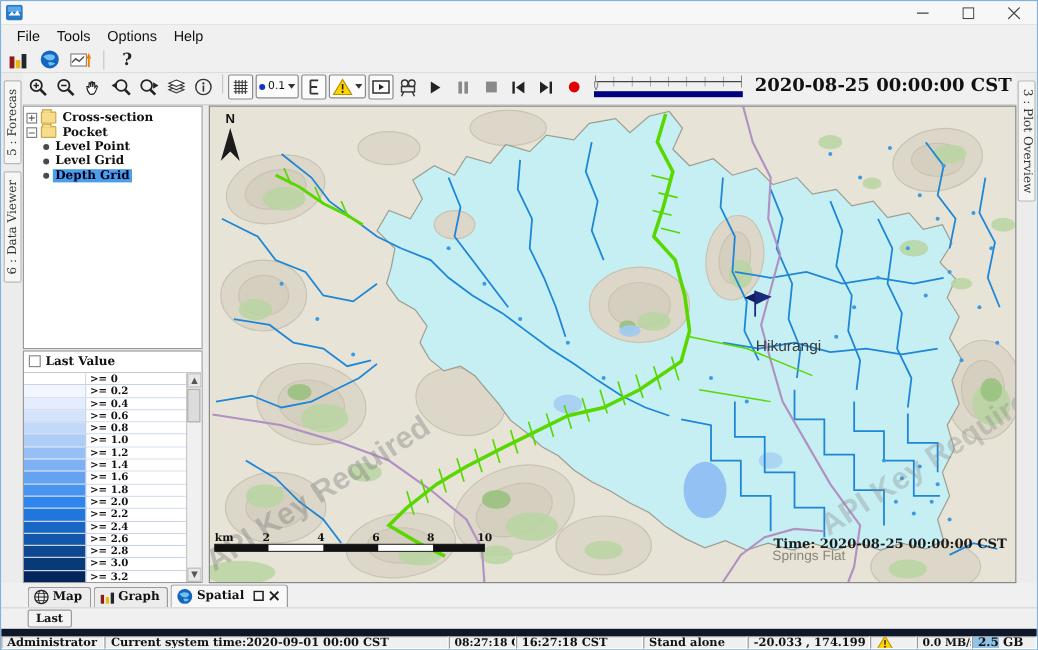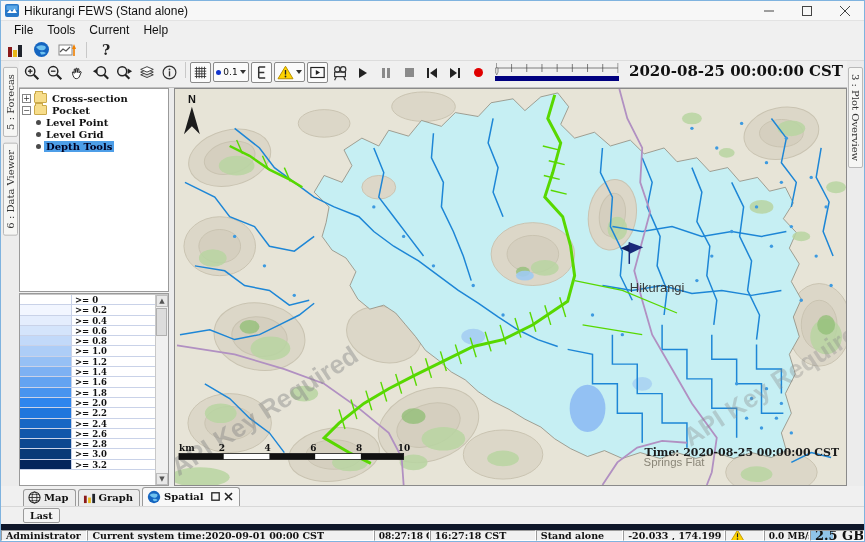--- a/index.html
+++ b/index.html
@@ -92,32 +92,31 @@
   .btab .wctl { margin-left:4px; display:flex; gap:4px; align-items:center;}
   .logs-row { height:18px; display:flex; align-items:center; padding-left:22px; background:#f0f0f0; border-top:1px solid #d8d8d8; flex:0 0 auto;}
   .logs-btn { border:1px solid #9a9a9a; border-radius:2px; background:#f4f4f4; font-family:"DejaVu Serif",serif; font-weight:bold; font-size:9.5px; color:#111; padding:0 6px; height:15px; line-height:14px;}
 
   
   .statusbar { height:17px; display:flex; background:#f0f0f0; border-top:6px solid #0f172a; font-family:"DejaVu Serif",serif; font-weight:bold; font-size:9.5px; color:#111; flex:0 0 auto;}
   .scell { border:1px solid; border-color:#9a9a9a #ffffff #ffffff #9a9a9a; padding:1px 4px; white-space:nowrap; overflow:hidden; display:flex; align-items:center;}
   .scell.user{width:88px;} .scell.systime{width:292px;} .scell.gmt{width:57px; font-size:9px;}
   .scell.cst{width:108px;} .scell.mode{width:89px;} .scell.coords{width:104px;}
   .scell.warn{width:39px; justify-content:flex-start;} .scell.speed{width:47px; font-size:9px;}
-  .scell.mem{width:55px; background:linear-gradient(90deg,#8fc3e8 0 42%,#f0f0f0 42%); font-size:13px;}
+  .scell.mem{width:55px; background:linear-gradient(90deg,#8fc3e8 0 42%,#f0f0f0 42%); font-size:10px;}
 </style>
 </head>
 <body>
 
 <div class="titlebar">
   <svg class="app-icon" viewBox="0 0 14 13">
     <rect x="0" y="0" width="14" height="13" rx="2" fill="#2878c8"></rect>
     <rect x="1.5" y="1.5" width="11" height="4.5" fill="#5aa8e8"></rect>
     <path d="M2,9 L5,5.5 L7,8 L9.5,4.5 L12,9 Z" fill="#fff"></path>
   </svg>
-  <span class="title-text">Hikurangi FEWS  (Stand alone)</span>
   <div class="win-controls">
     <div class="win-btn">
       <svg width="10" height="10" viewBox="0 0 10 10">
           <line x1="0" y1="5" x2="10" y2="5" stroke="#444" stroke-width="1"></line>
         </svg>
     </div>
     <div class="win-btn">
       <svg width="10" height="10" viewBox="0 0 10 10">
           <rect x="0.5" y="0.5" width="9" height="9" fill="none" stroke="#444" stroke-width="1"></rect>
         </svg>
@@ -126,21 +125,21 @@
       <svg width="10" height="10" viewBox="0 0 10 10">
           <path d="M0,0 L10,10 M10,0 L0,10" stroke="#444" stroke-width="1"></path>
         </svg>
     </div>
   </div>
 </div>
 
 <div class="menubar">
   <span class="menu-item">File</span>
   <span class="menu-item">Tools</span>
-  <span class="menu-item">Current</span>
+  <span class="menu-item">Options</span>
   <span class="menu-item">Help</span>
 </div>
 
 <div class="toolbar1">
   <div class="tb-icon">
     <svg width="18" height="16" viewBox="0 0 18 16">
       <rect x="2" y="5" width="4" height="10" fill="#8b1a1a"></rect>
         <rect x="7" y="8" width="4" height="7" fill="#e8b818"></rect>
         <rect x="12" y="3" width="4" height="12" fill="#20242c"></rect>
     </svg>
@@ -327,25 +326,29 @@
           <div class="tree-row">
             <span class="bullet"></span>
             <span class="tree-label">Level Point</span>
           </div>
           <div class="tree-row">
             <span class="bullet"></span>
             <span class="tree-label">Level Grid</span>
           </div>
           <div class="tree-row">
             <span class="bullet"></span>
-            <span class="tree-label selected">Depth Tools</span>
+            <span class="tree-label selected">Depth Grid</span>
           </div>
         </div>
 
         <div class="legend-panel">
+          <div class="legend-head">
+            <span class="cbox"></span>
+            <span>Last Value</span>
+          </div>
           <div class="legend-body">
             <div class="legend-list">
               <div class="lrow">
                   <span class="lsw" style="background: rgb(255, 255, 255);"></span>
                   <span class="llab">&gt;= 0</span>
                 </div>
               <div class="lrow">
                   <span class="lsw" style="background: rgb(242, 246, 255);"></span>
                   <span class="llab">&gt;= 0.2</span>
                 </div>

